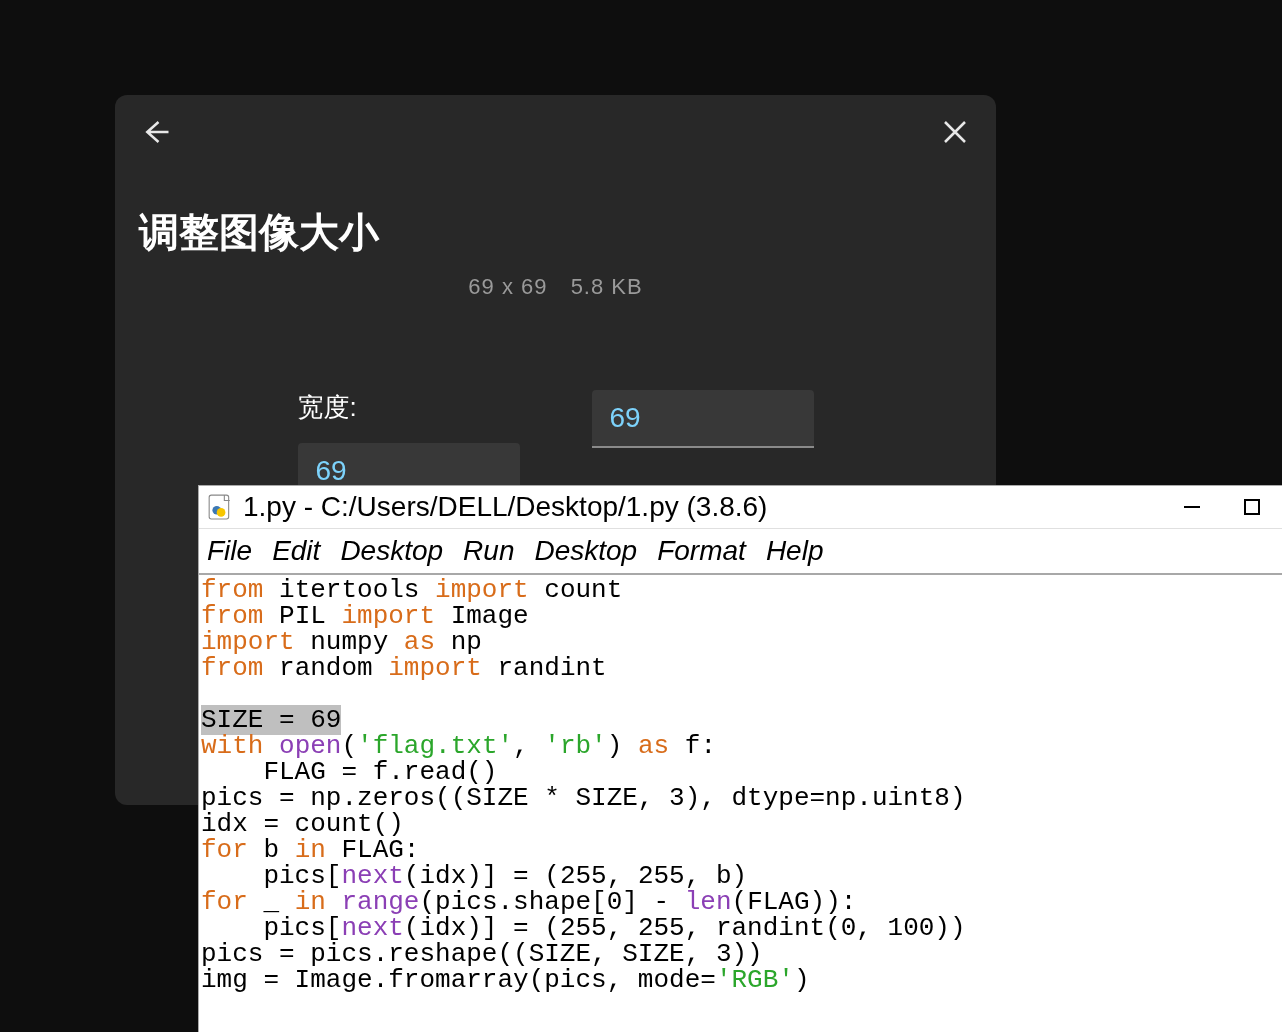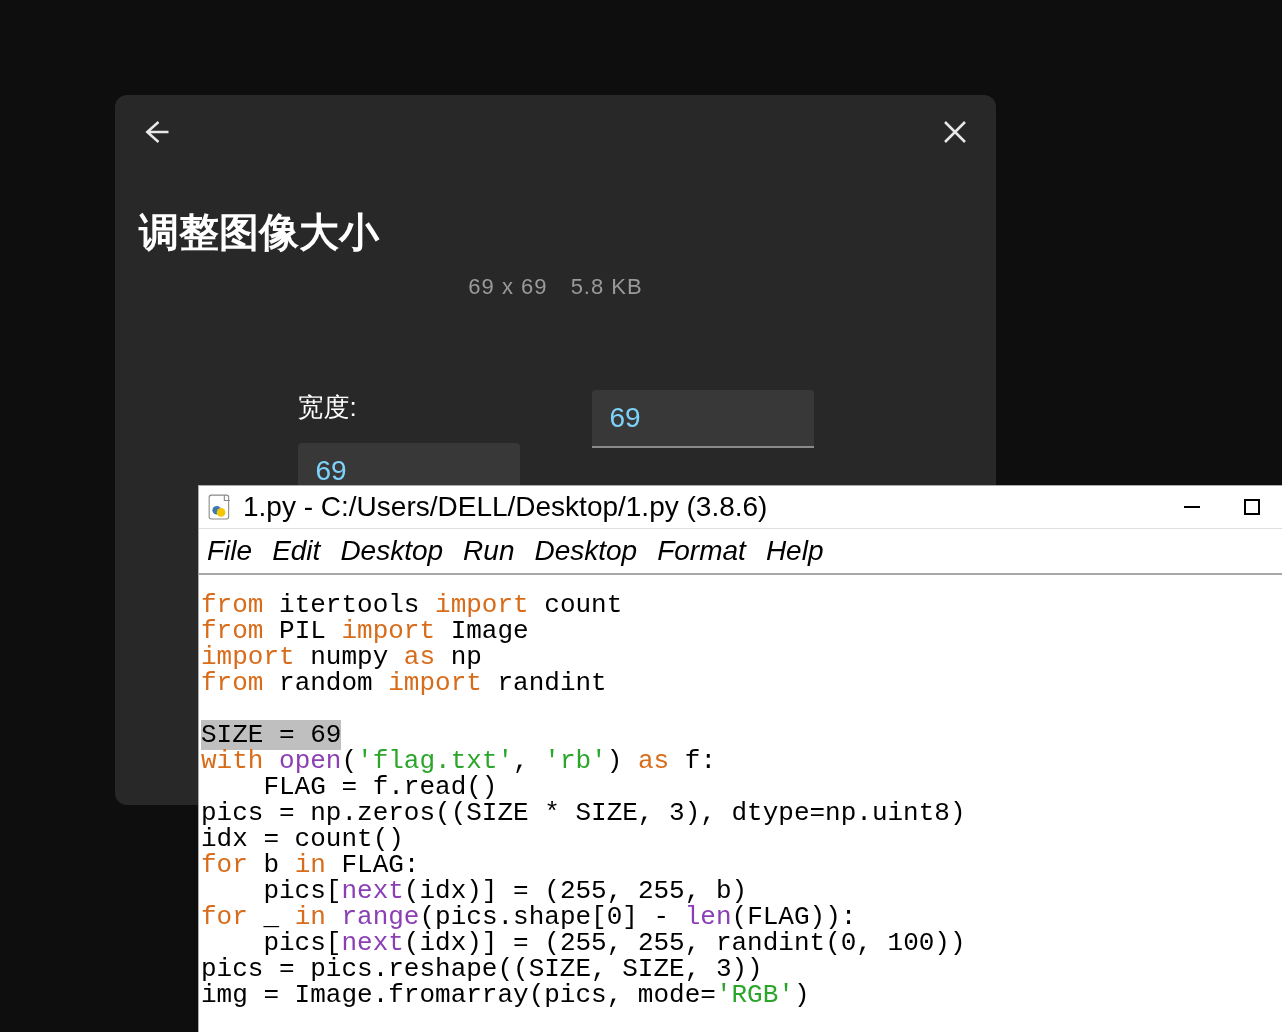--- a/index.html
+++ b/index.html
@@ -122,21 +122,20 @@
   }
   .editor-menu span { padding: 0 4px; cursor: pointer; font-style: italic; }
 
   .code {
     font-family: "Consolas", "Courier New", monospace;
     font-size: 26px;
     line-height: 26px;
     padding: 2px 2px;
     white-space: pre;
     color: #000;
-    margin-top: 15px;
   }
   .kw-import { color: #d86c1a; }   
   .kw-builtin { color: #8b3fb5; }  
   .str { color: #2ba62b; }         
   .sel {
     background: #bfbfbf;
   }
 </style>
 </head>
 <body>

